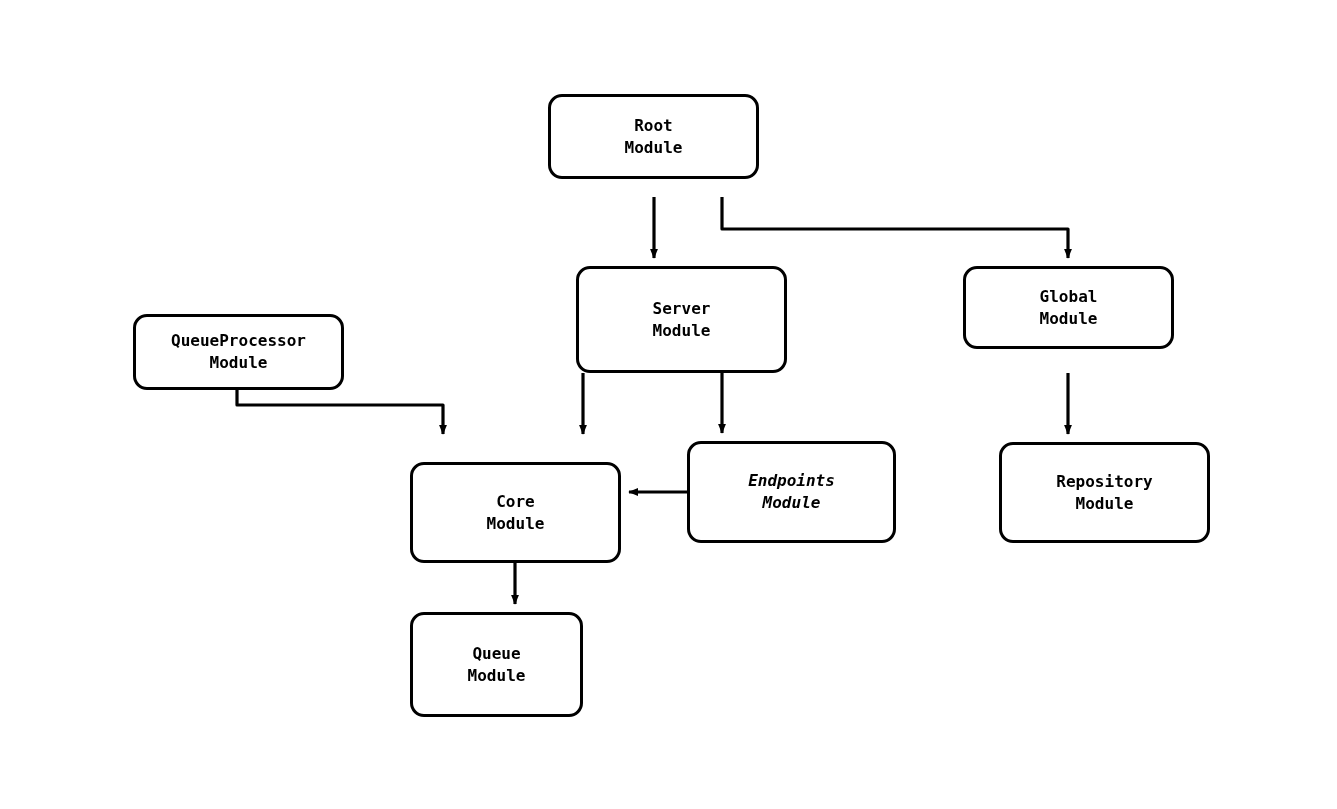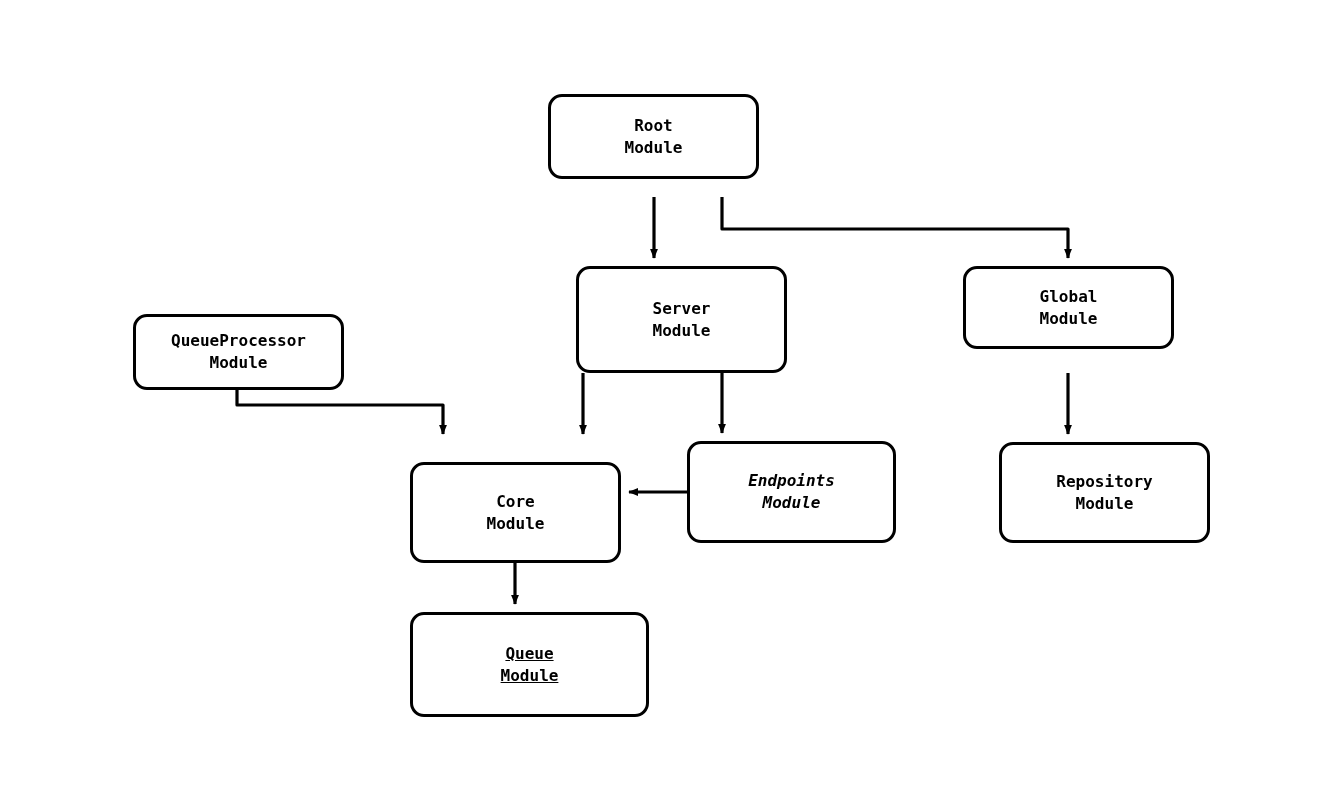--- a/index.html
+++ b/index.html
@@ -103,18 +103,18 @@
   <div class="node" style="left:687px; top:441px; width:209px; height:102px;font-style:italic;">
     <div class="node-label">Endpoints
 Module</div>
   </div>
 
   <div class="node" style="left:963px; top:442px; width:211px; height:101px;margin-left:36px;">
     <div class="node-label">Repository
 Module</div>
   </div>
 
-  <div class="node" style="left:410px; top:612px; width:239px; height:105px;text-decoration:underline;">
+  <div class="node" style="left:410px; top:612px; width:173px; height:105px;">
     <div class="node-label">Queue
 Module</div>
   </div>
 
 </div>
 
 </body></html>

